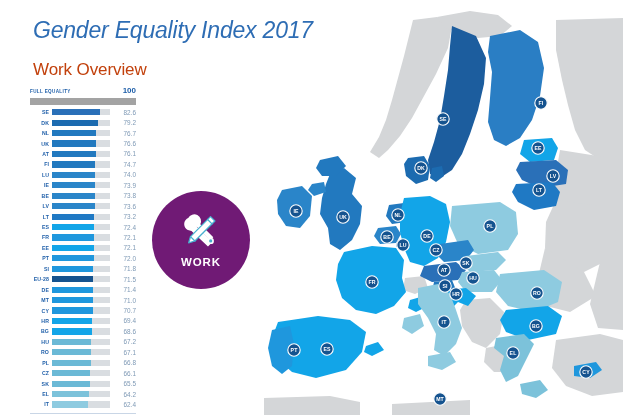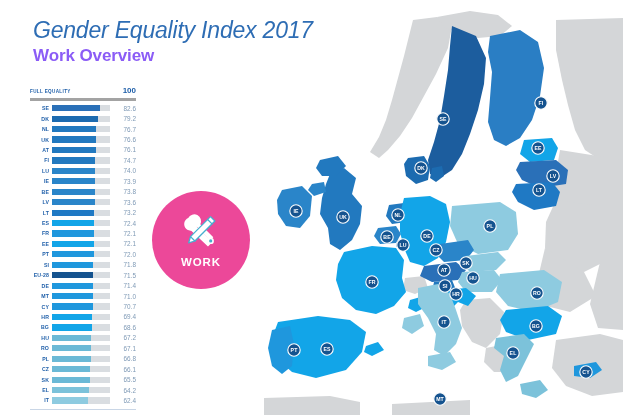--- a/index.html
+++ b/index.html
@@ -10,39 +10,39 @@
     -webkit-font-smoothing:antialiased;
   }
   
   #map-layer{position:absolute;inset:0;}
   #map-layer svg{display:block;}
   .badge-txt{font-family:"Liberation Sans",sans-serif;font-size:5.2px;font-weight:bold;fill:#ffffff;letter-spacing:.1px;}
 
   
   #title-block{position:absolute;left:33px;top:18px;z-index:6;}
   #main-title{font-size:23px;font-weight:300;color:#2e6db4;letter-spacing:-0.2px;line-height:1.05;white-space:nowrap;font-style:italic;}
-  #sub-title{font-size:17px;font-weight:bold;color:#8b5cf6;letter-spacing:-0.1px;margin-top:5px;line-height:1.05;white-space:nowrap;}
+  #sub-title{font-size:17px;font-weight:normal;color:#c2410c;letter-spacing:-0.1px;margin-top:19px;line-height:1.05;white-space:nowrap;}
 
   
   #ranking{position:absolute;left:30px;top:86px;width:106px;z-index:6;}
   .rank-head,.rank-foot{display:flex;align-items:baseline;color:#1f5fa9;}
-  .rank-head{padding-bottom:3px;border-bottom:3px solid #a3a3a3;}
+  .rank-head{padding-bottom:3px;border-bottom:7px solid #a3a3a3;}
   .rank-foot{padding-top:4px;border-top:1px solid #c9d6e6;margin-top:3px;}
   .rank-head .cap,.rank-foot .cap{font-size:4.6px;font-weight:bold;letter-spacing:.35px;flex:1;}
   .rank-head .num,.rank-foot .num{font-size:8px;font-weight:bold;width:22px;text-align:right;}
   #rows{margin-top:2px;}
   .row{display:flex;align-items:center;height:10.45px;}
   .code{width:19px;text-align:right;font-size:5.2px;font-weight:bold;color:#1f5fa9;letter-spacing:.1px;padding-right:3px;}
   .track{flex:1;height:6.2px;background:#d9dde1;position:relative;overflow:hidden;}
   .fill{position:absolute;left:0;top:0;bottom:0;}
   .val{width:23px;text-align:right;font-size:6.4px;color:#7e99b5;padding-left:3px;font-weight:400;}
 
   
   #work-circle{position:absolute;left:152px;top:191px;width:98px;height:98px;border-radius:50%;
-     background:#ec4899;z-index:6;display:flex;flex-direction:column;align-items:center;justify-content:center;}
+     background:#701a75;z-index:6;display:flex;flex-direction:column;align-items:center;justify-content:center;}
   #work-icon{width:44px;height:42px;margin-top:-2px;}
   #work-label{font-size:11.5px;font-weight:bold;color:#ffffff;letter-spacing:.9px;margin-top:3px;}
 </style>
 </head>
 <body>
 
 <div id="map-layer">
 <svg width="623" height="415" viewBox="0 0 623 415" xmlns="http://www.w3.org/2000/svg">
   <rect x="0" y="0" width="623" height="415" fill="#ffffff"></rect>
 

